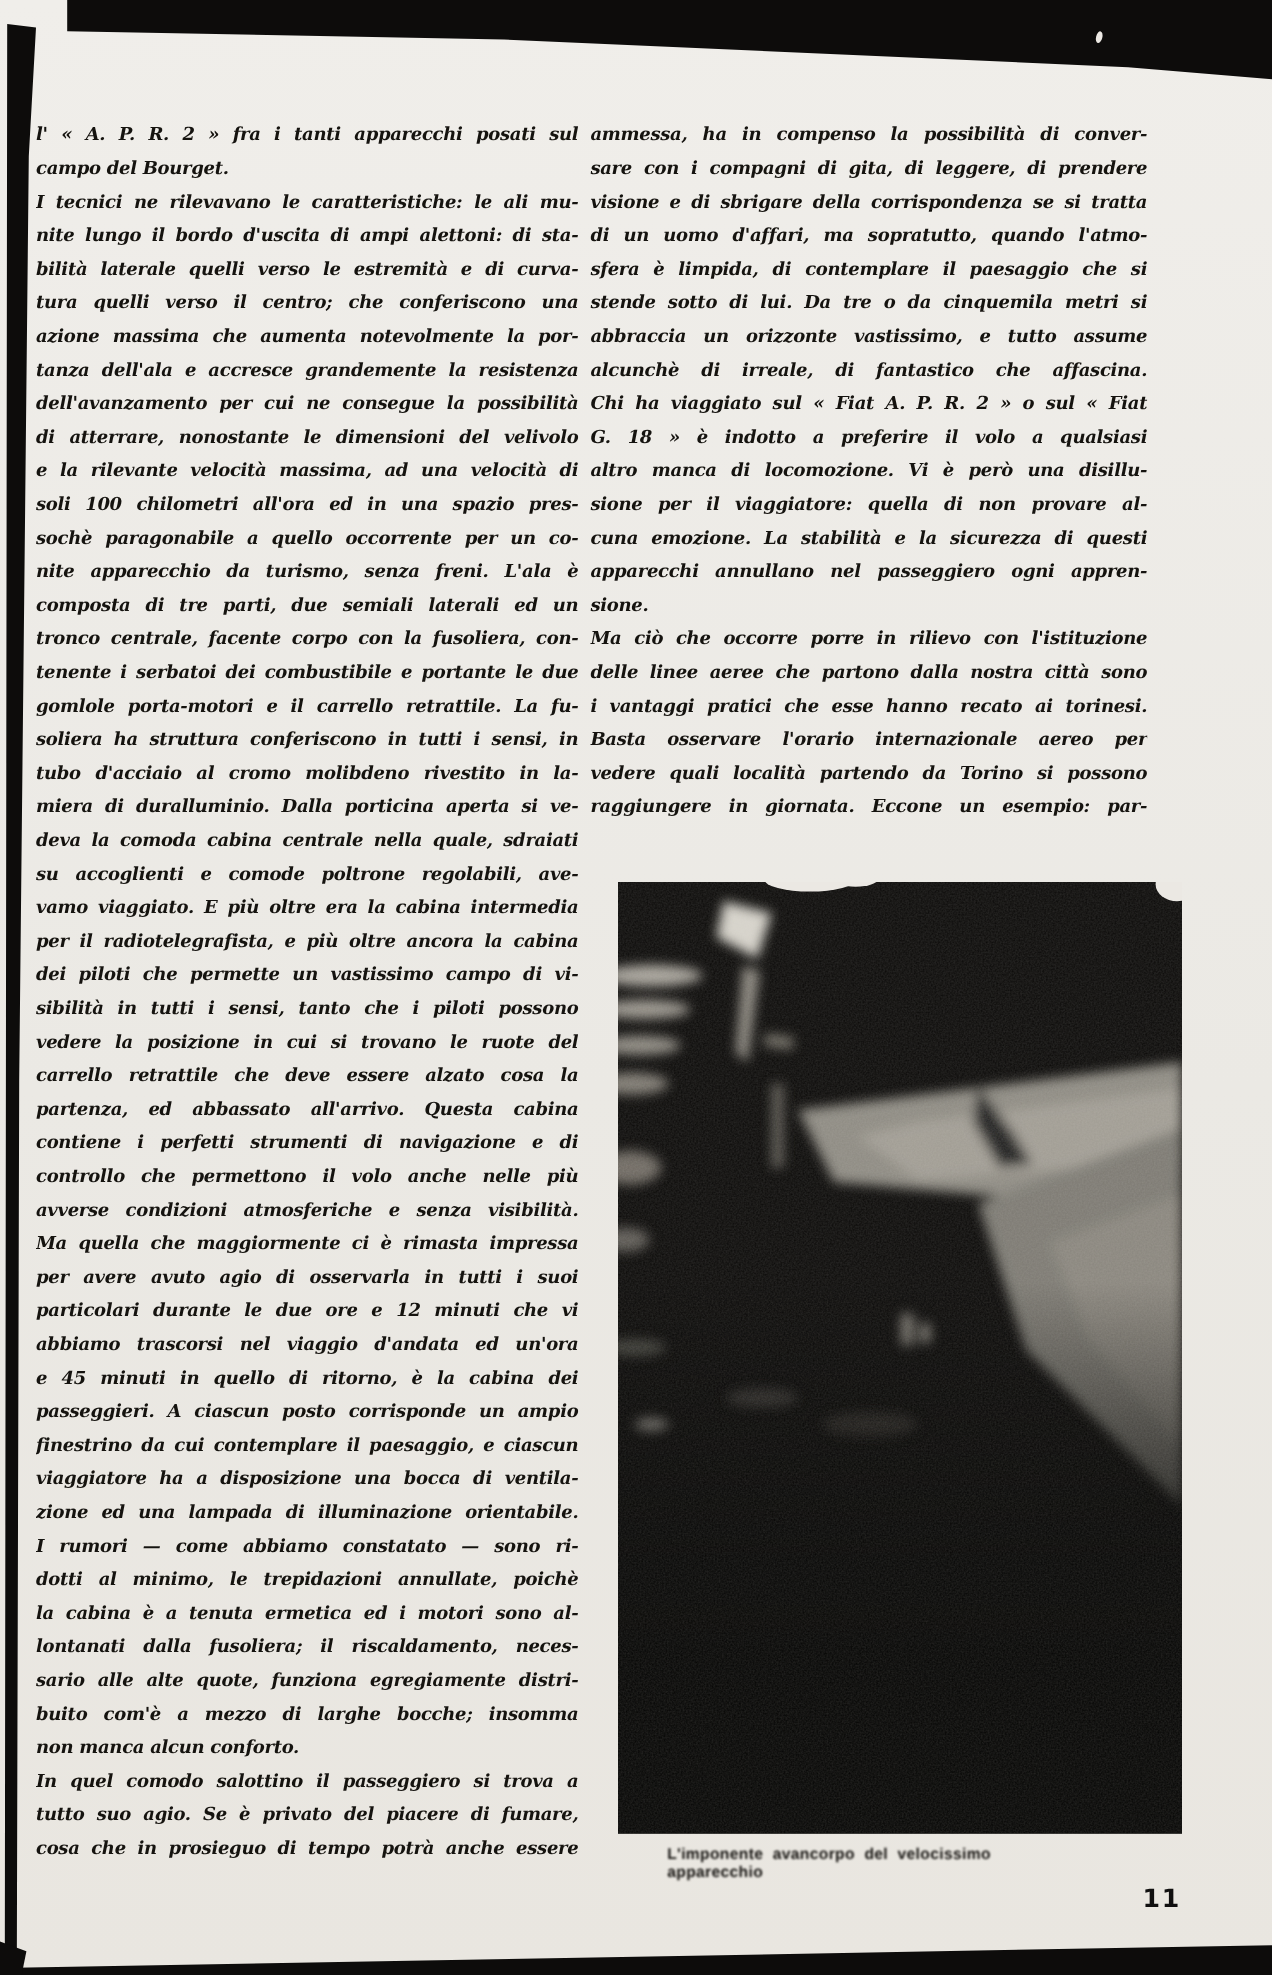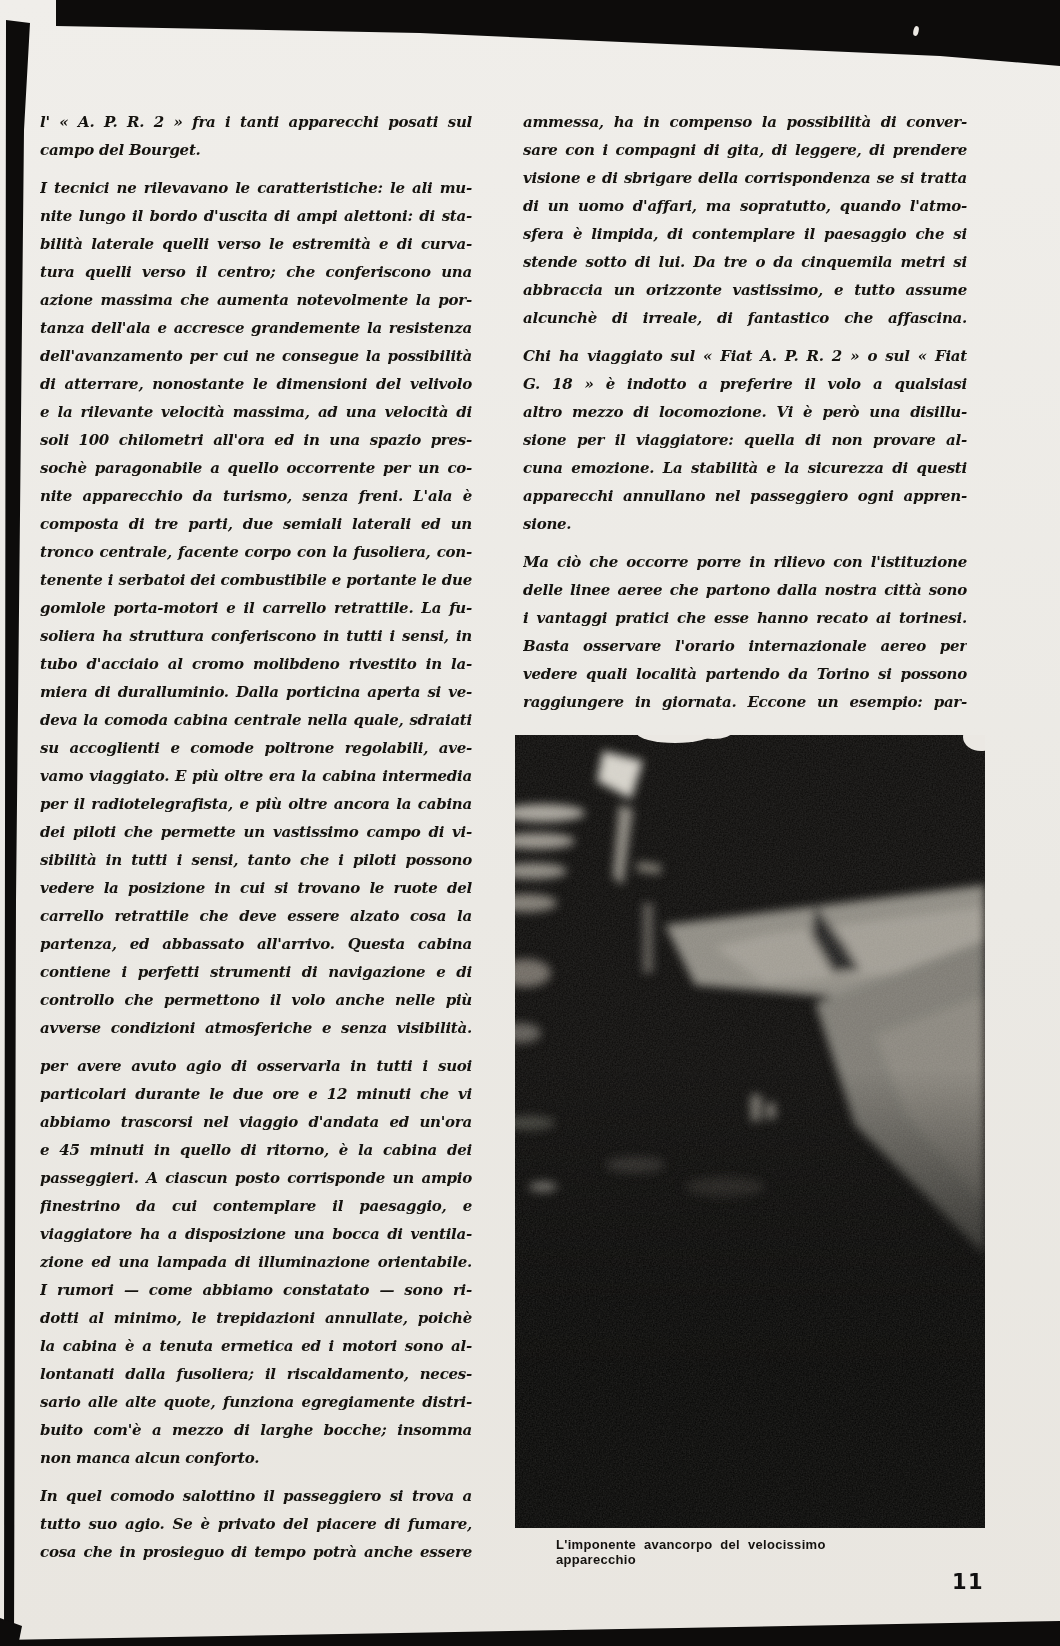--- a/index.html
+++ b/index.html
@@ -23,22 +23,22 @@
     position:absolute;
     top:98px;
     color:#15130f;
     font-style:italic;
     font-weight:700;
     font-size:15px;
     line-height:28px;
     letter-spacing:-0.25px;
   }
   .col-left{left:30px;width:452px;}
-  .col-right{left:513px;width:464px;}
-  .para{margin:10px;}
+  .col-right{left:492px;width:464px;}
+  .para{margin:0;}
   .tline{
     height:28px;
     overflow:hidden;
     text-align:justify;
     -moz-text-align-last:justify;
     text-align-last:justify;
   }
   .tline.short{
     -moz-text-align-last:left;
     text-align-last:left;
@@ -121,20 +121,21 @@
         <div class="tline">dei piloti che permette un vastissimo campo di vi-</div>
         <div class="tline">sibilità in tutti i sensi, tanto che i piloti possono</div>
         <div class="tline">vedere la posizione in cui si trovano le ruote del</div>
         <div class="tline">carrello retrattile che deve essere alzato cosa la</div>
         <div class="tline">partenza, ed abbassato all'arrivo. Questa cabina</div>
         <div class="tline">contiene i perfetti strumenti di navigazione e di</div>
         <div class="tline">controllo che permettono il volo anche nelle più</div>
         <div class="tline">avverse condizioni atmosferiche e senza visibilità.</div>
       </div>
       <div class="para">
+        <div class="tline">Ma quella che maggiormente ci è rimasta impressa</div>
         <div class="tline">per avere avuto agio di osservarla in tutti i suoi</div>
         <div class="tline">particolari durante le due ore e 12 minuti che vi</div>
         <div class="tline">abbiamo trascorsi nel viaggio d'andata ed un'ora</div>
         <div class="tline">e 45 minuti in quello di ritorno, è la cabina dei</div>
         <div class="tline">passeggieri. A ciascun posto corrisponde un ampio</div>
         <div class="tline">finestrino da cui contemplare il paesaggio, e ciascun</div>
         <div class="tline">viaggiatore ha a disposizione una bocca di ventila-</div>
         <div class="tline">zione ed una lampada di illuminazione orientabile.</div>
         <div class="tline">I rumori — come abbiamo constatato — sono ri-</div>
         <div class="tline">dotti al minimo, le trepidazioni annullate, poichè</div>
@@ -158,21 +159,21 @@
         <div class="tline">visione e di sbrigare della corrispondenza se si tratta</div>
         <div class="tline">di un uomo d'affari, ma sopratutto, quando l'atmo-</div>
         <div class="tline">sfera è limpida, di contemplare il paesaggio che si</div>
         <div class="tline">stende sotto di lui. Da tre o da cinquemila metri si</div>
         <div class="tline">abbraccia un orizzonte vastissimo, e tutto assume</div>
         <div class="tline">alcunchè di irreale, di fantastico che affascina.</div>
       </div>
       <div class="para">
         <div class="tline">Chi ha viaggiato sul « Fiat A. P. R. 2 » o sul « Fiat</div>
         <div class="tline">G. 18 » è indotto a preferire il volo a qualsiasi</div>
-        <div class="tline">altro mezzo di locomozione. Vi è però una disillu-</div>
+        <div class="tline">altro manca di locomozione. Vi è però una disillu-</div>
         <div class="tline">sione per il viaggiatore: quella di non provare al-</div>
         <div class="tline">cuna emozione. La stabilità e la sicurezza di questi</div>
         <div class="tline">apparecchi annullano nel passeggiero ogni appren-</div>
         <div class="tline short">sione.</div>
       </div>
       <div class="para">
         <div class="tline">Ma ciò che occorre porre in rilievo con l'istituzione</div>
         <div class="tline">delle linee aeree che partono dalla nostra città sono</div>
         <div class="tline">i vantaggi pratici che esse hanno recato ai torinesi.</div>
         <div class="tline">Basta osservare l'orario internazionale aereo per</div>

